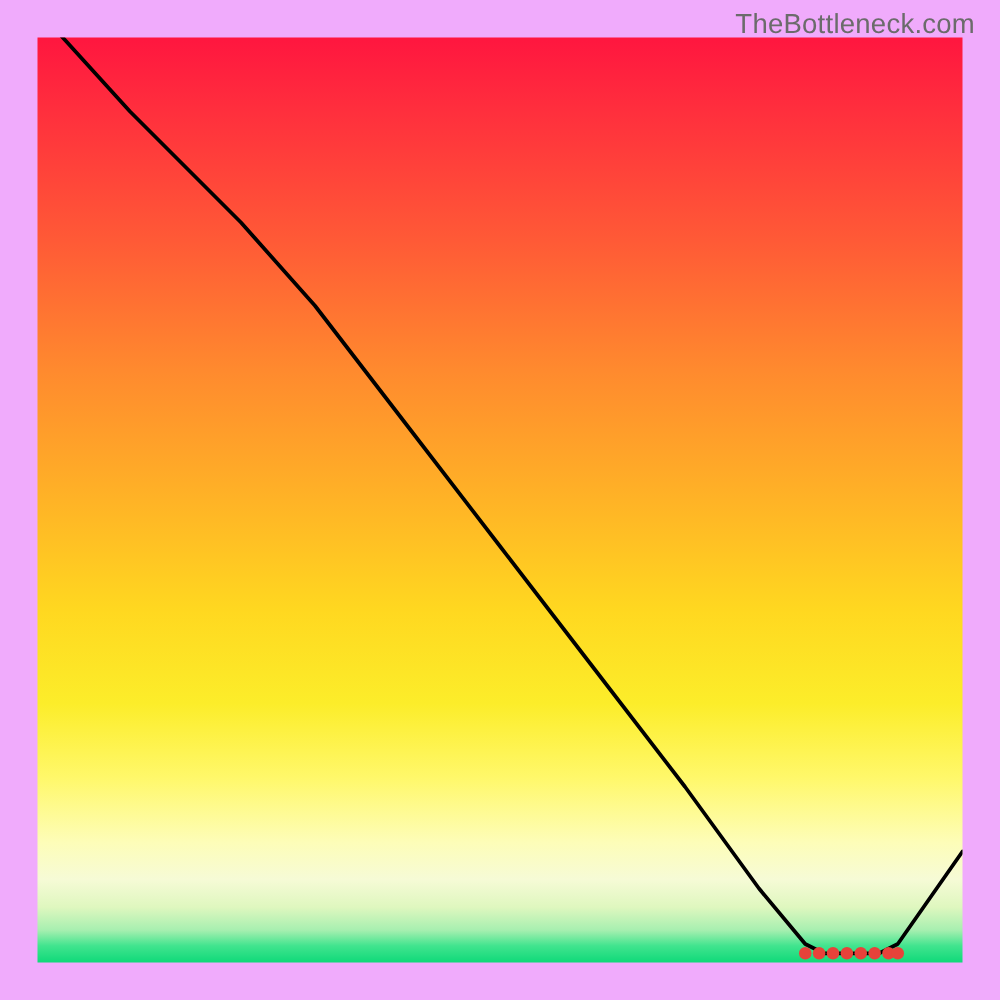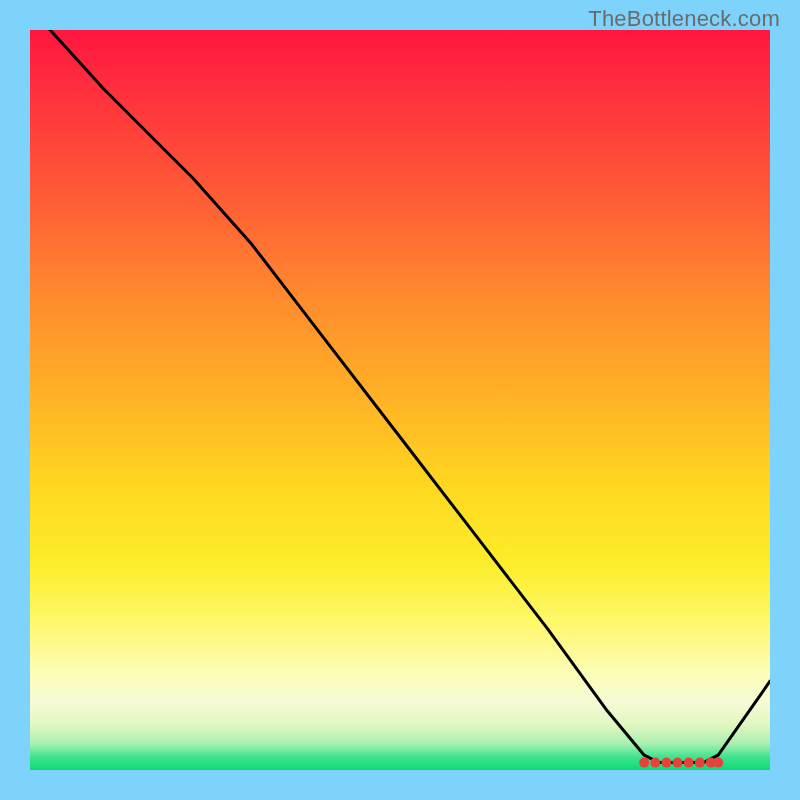--- a/index.html
+++ b/index.html
@@ -1,21 +1,21 @@
 <!DOCTYPE html>
 <html><head>
 <meta charset="utf-8">
 <style>
   * { margin: 0; padding: 0; box-sizing: border-box; }
   html, body { width: 800px; height: 800px; background: #000; overflow: hidden; }
   .frame {
     position: relative;
     width: 800px;
     height: 800px;
-    background: #7dd3fc;
+    background: #f0abfc;
   }
   .watermark {
     position: absolute;
     top: 6px;
     right: 20px;
     color: #6b6b6b;
     font-family: Arial, Helvetica, sans-serif;
     font-size: 22px;
     font-weight: 400;
     letter-spacing: 0.2px;

